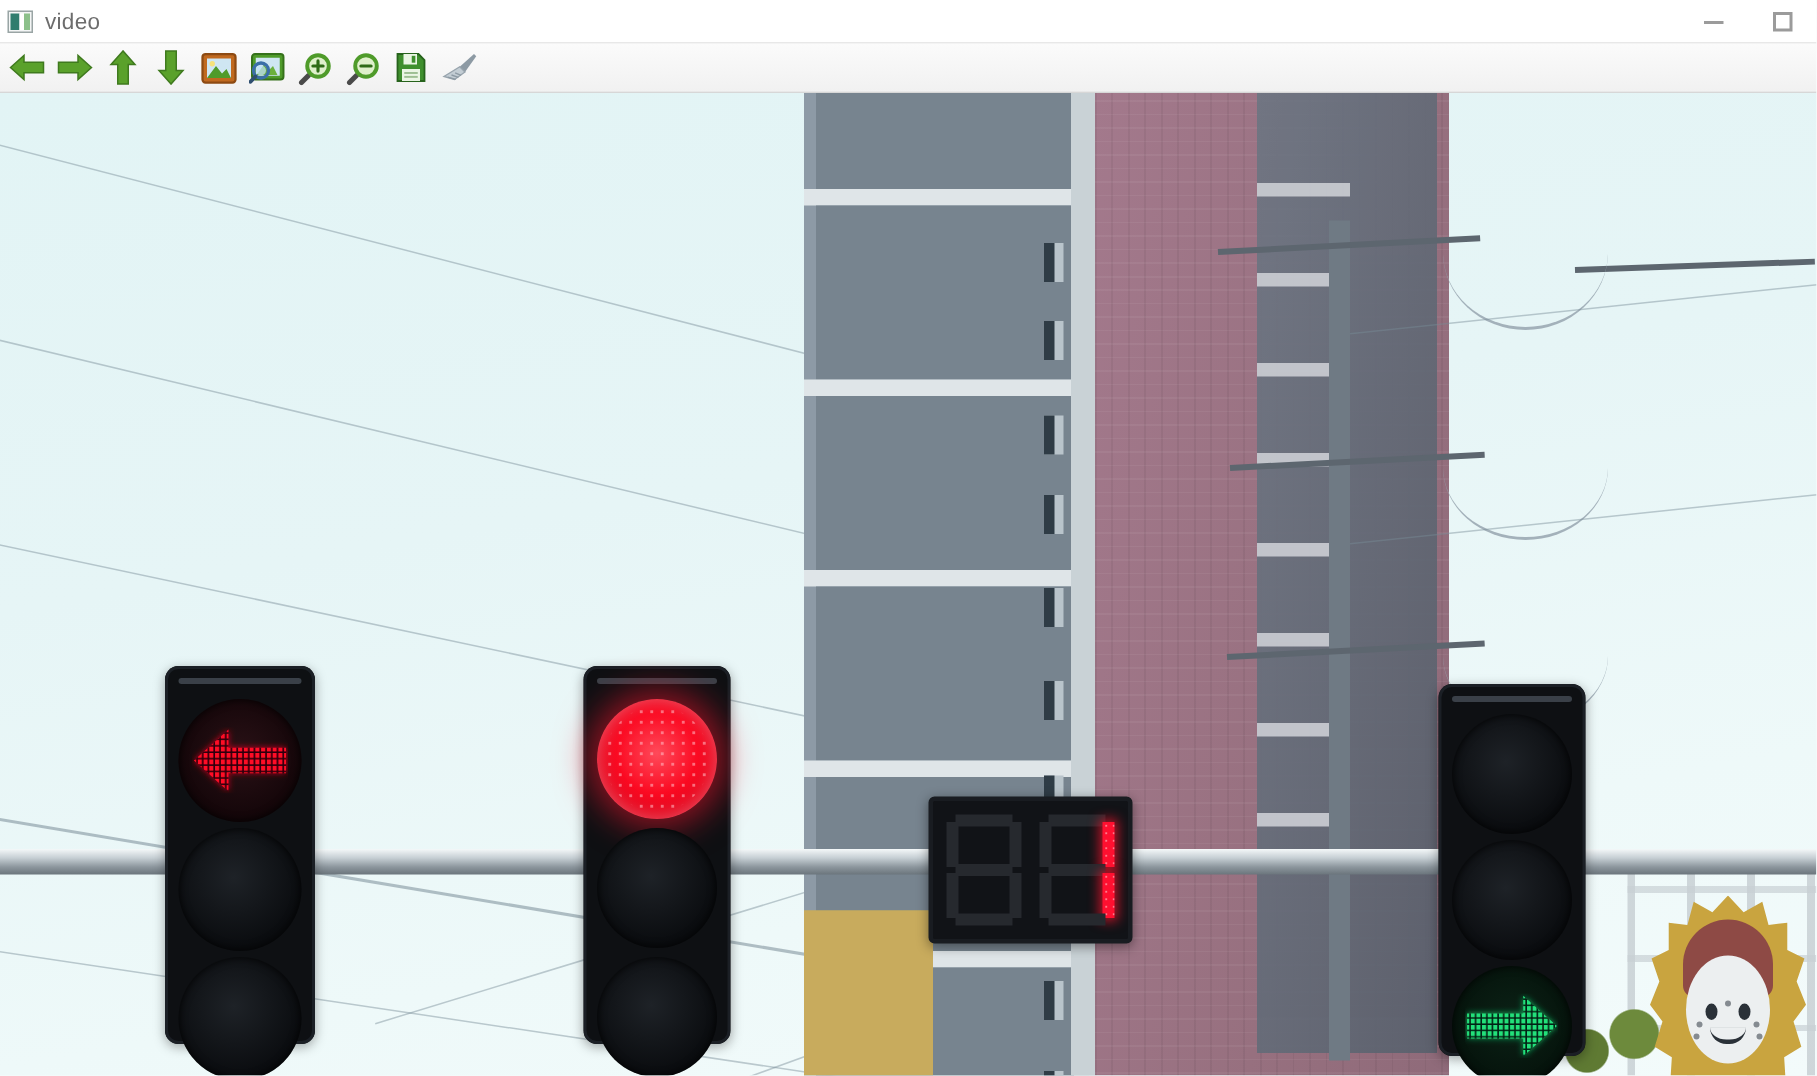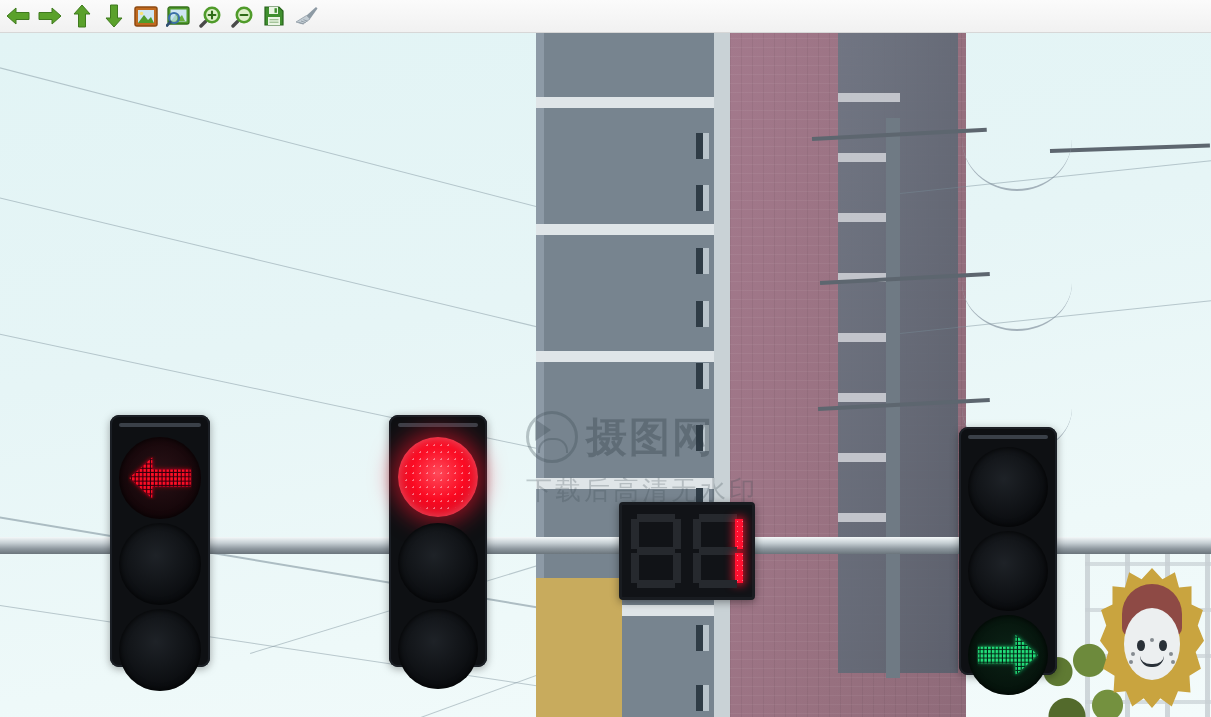--- a/index.html
+++ b/index.html
@@ -351,20 +351,37 @@
     margin-top: 14px;
     color: #3d4a52;
     opacity: .85;
   }
 </style>
 </head>
 <body>
 
 <div class="window">
 
+  <div class="titlebar">
+    <span class="title-icon">
+      <i class="ti-a"></i>
+        <i class="ti-b"></i>
+        <i class="ti-c"></i>
+    </span>
+    <span class="title-text">video</span>
+
+    <div class="win-controls">
+      <div class="win-btn">
+        <span class="minimize-glyph"></span>
+      </div>
+      <div class="win-btn">
+        <span class="maximize-glyph"></span>
+      </div>
+    </div>
+  </div>
 
   <div class="toolbar">
 
     <button class="tb-btn">
       <span>
         <svg width="24" height="22" viewBox="0 0 24 22">
           <path d="M1 11 L10 3 L10 7.5 L23 7.5 L23 14.5 L10 14.5 L10 19 Z" fill="#5aa12b" stroke="#3f7a1e" stroke-width="1"></path>
         </svg>
       </span>
     </button>
@@ -629,23 +646,16 @@
                 <rect x="4.3" y="0" width="1.7" height="6" fill="#022012"></rect>
                 <rect x="0" y="4.6" width="6" height="1.4" fill="#022012"></rect>
               </pattern>
             </defs>
             <path d="M98 31 L62 2 L62 19 L2 19 L2 43 L62 43 L62 60 Z" fill="url(#ledG)" filter="url(#glowG)"></path>
           </svg>
         </div>
       </div>
     </div>
 
-    <div class="watermark">
-      <div class="wm-row">
-        <span class="wm-logo"></span>
-        <span class="wm-main">摄图网</span>
-      </div>
-      <div class="wm-sub">下载后高清无水印</div>
-    </div>
 
 
   </div>
 </div>
 
 </body></html>

